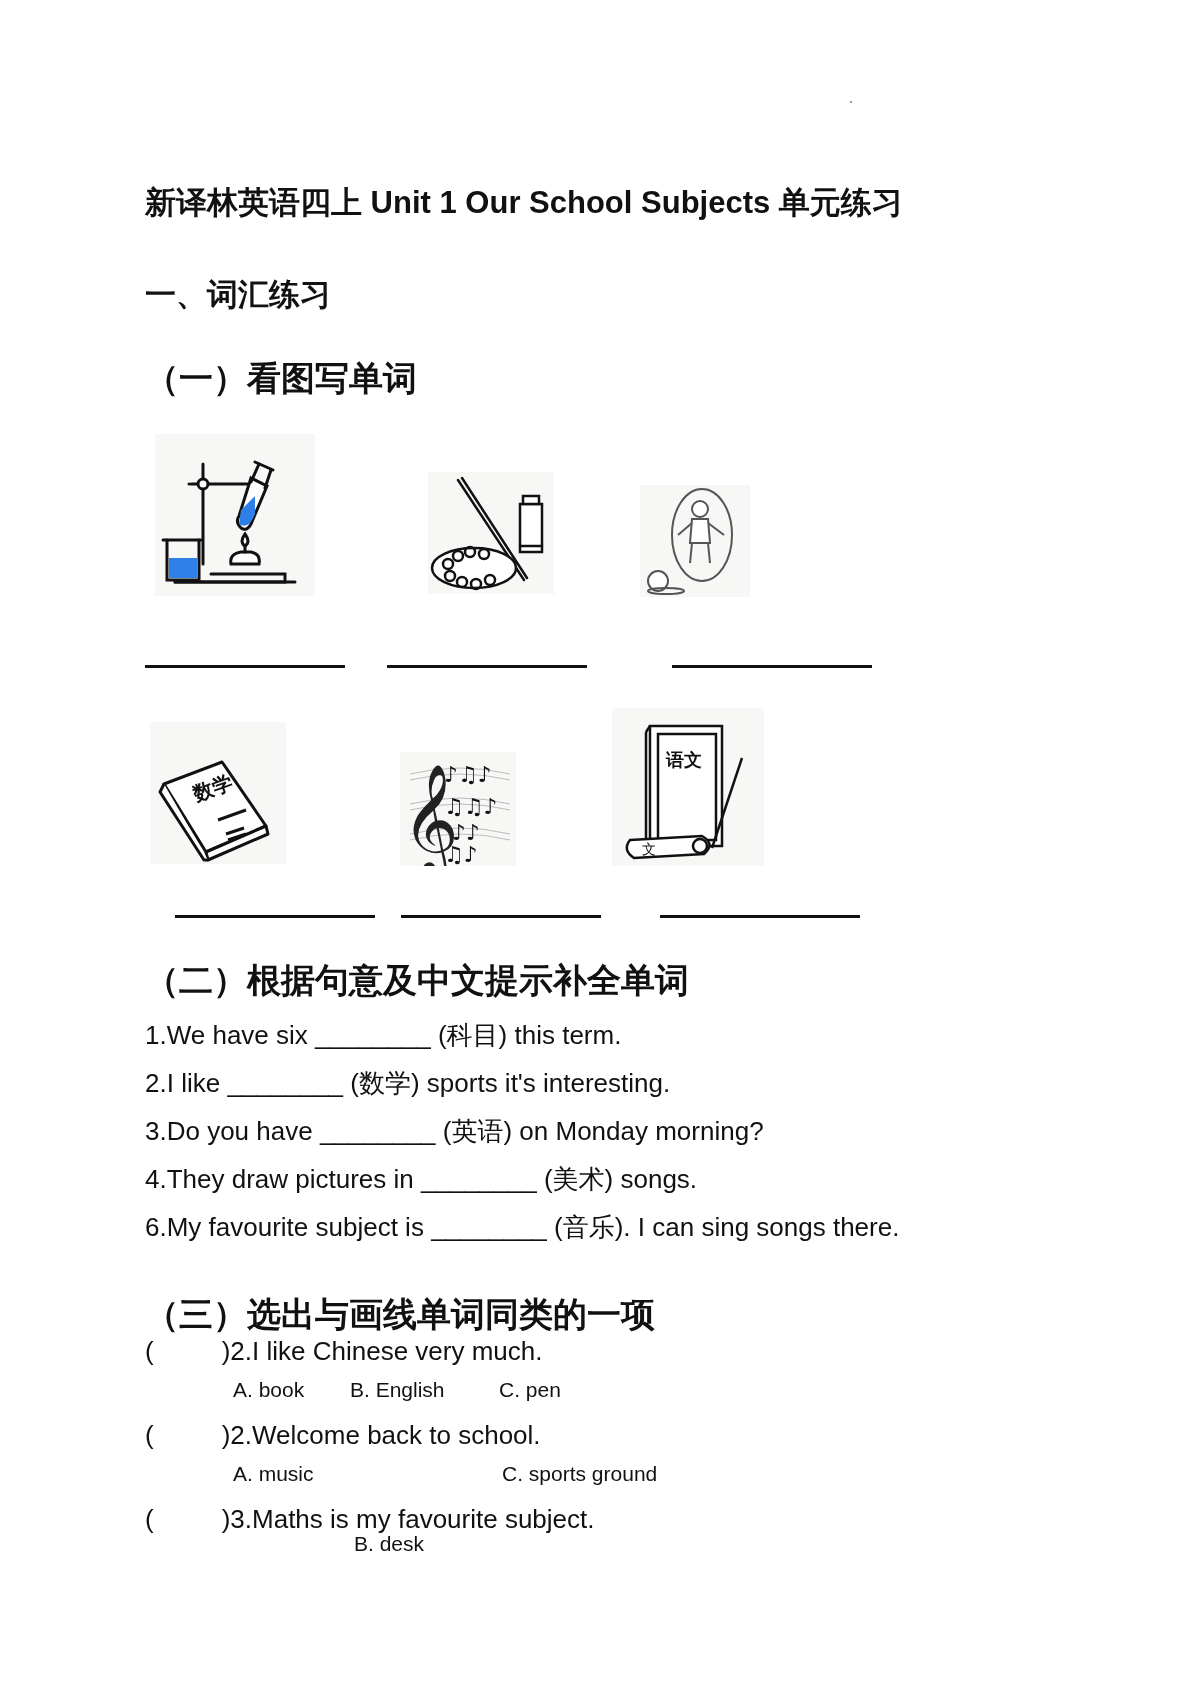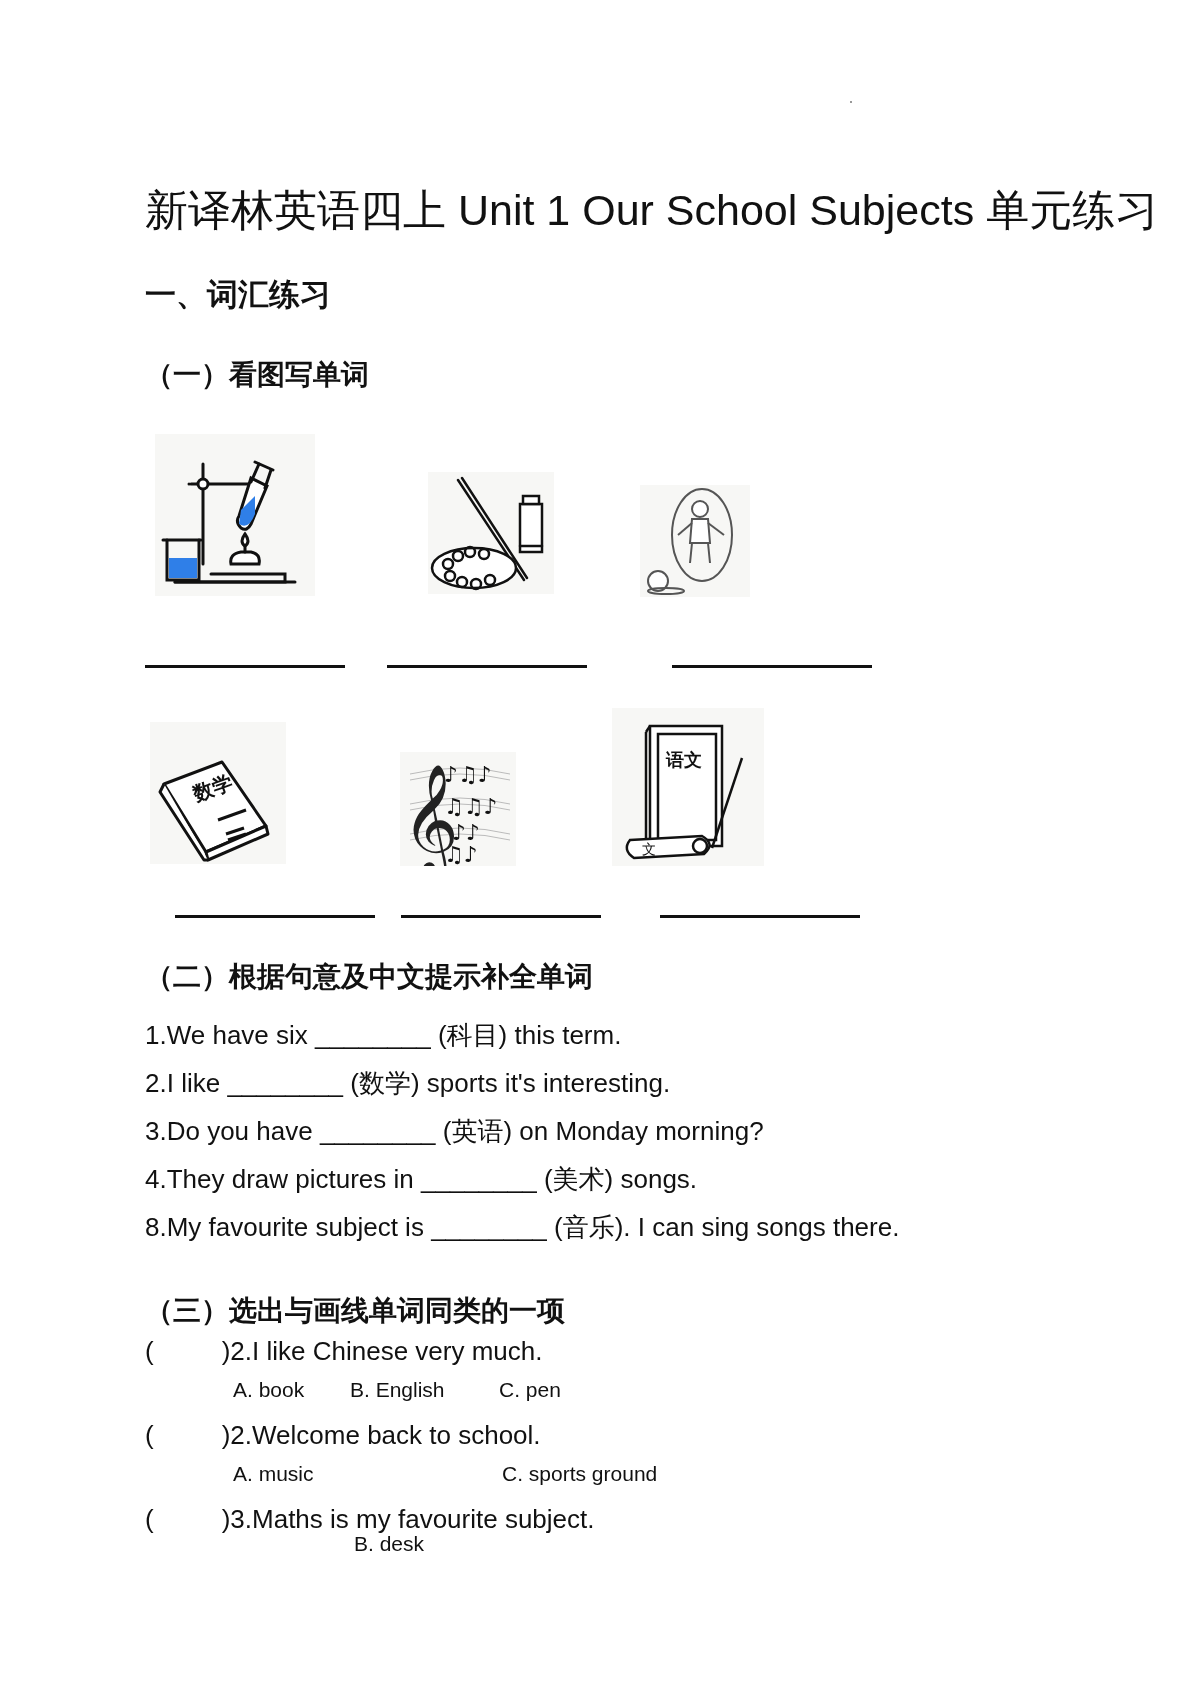--- a/index.html
+++ b/index.html
@@ -1,21 +1,21 @@
 <!DOCTYPE html>
 <html><head>
 <meta charset="utf-8">
 <style>
   html, body { margin:0; padding:0; background:#ffffff; }
   body { width:1191px; height:1684px; position:relative; overflow:hidden;
          font-family:"Liberation Sans", "DejaVu Sans", sans-serif; color:#111; }
   .abs { position:absolute; }
-  .title { left:145px; top:182px; font-size:43px; font-weight:normal; white-space:nowrap; letter-spacing:0px;text-align:right; }
+  .title { left:145px; top:182px; font-size:31px; font-weight:bold; white-space:nowrap; letter-spacing:0px;text-align:right; }
   .h1 { left:145px; top:274px; font-size:31px; font-weight:bold; white-space:nowrap;text-align:right; }
-  .h2 { left:145px; font-size:28px; font-weight:bold; white-space:nowrap; }
+  .h2 { left:145px; font-size:34px; font-weight:bold; white-space:nowrap; }
   .line { height:3px; background:#111; }
   .pic { background:#f7f7f5; }
   .sent { left:145px; font-size:26px; white-space:nowrap; }
   .u { text-underline-offset:3px; }
   .opt { font-size:21px; white-space:nowrap; }
   .dot { left:850px; top:101px; width:2px; height:2px; background:#999; }
 </style>
 </head>
 <body>
 
@@ -154,21 +154,21 @@
 <div class="abs sent" style="top:1066px">
   <span>2.I like </span><span>________</span><span> (数学) sports it's interesting.</span>
 </div>
 <div class="abs sent" style="top:1114px">
   <span>3.Do you have </span><span>________</span><span> (英语) on Monday morning?</span>
 </div>
 <div class="abs sent" style="top:1162px">
   <span>4.They draw pictures in </span><span>________</span><span> (美术) songs.</span>
 </div>
 <div class="abs sent" style="top:1210px">
-  <span>8.My favourite subject is </span><span>________</span><span> (音乐). I can sing songs there.</span>
+  <span>6.My favourite subject is </span><span>________</span><span> (音乐). I can sing songs there.</span>
 </div>
 
 <div class="abs h2" style="top:1292px">（三）选出与画线单词同类的一项</div>
 
 <div class="abs sent" style="top:1336px">
   <span>(</span><span style="display:inline-block;width:68px"></span><span>)</span><span>2.I like </span><span class="u">Chinese</span><span> very much.</span>
 </div>
 <div class="abs opt" style="left:233px;top:1378px">A. book</div>
 <div class="abs opt" style="left:350px;top:1378px">B. English</div>
 <div class="abs opt" style="left:499px;top:1378px">C. pen</div>

